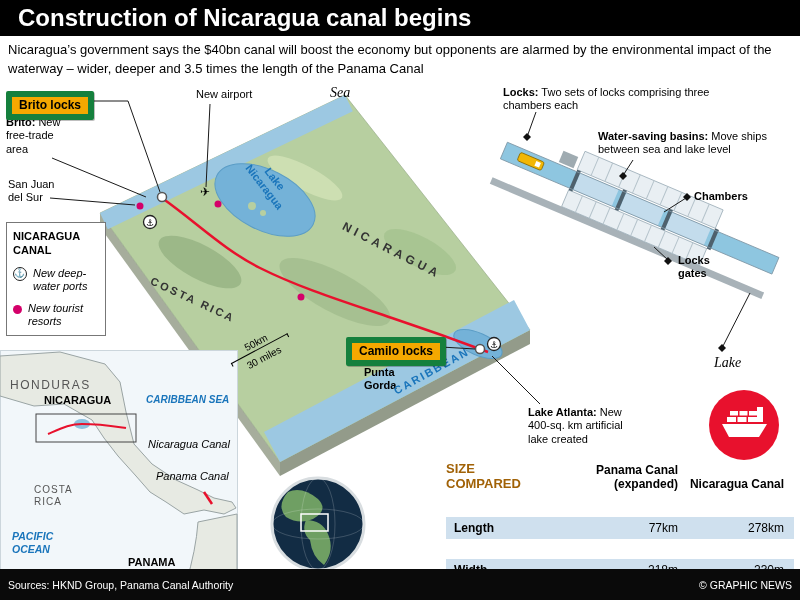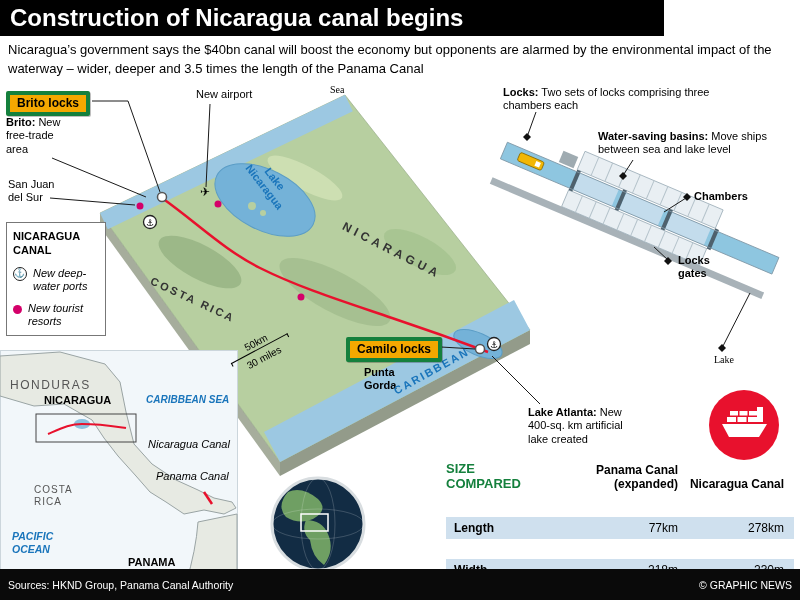--- a/index.html
+++ b/index.html
@@ -1,44 +1,44 @@
 <!DOCTYPE html>
 <html><head>
 <meta charset="utf-8">
 <style>
   *{box-sizing:border-box;margin:0;padding:0}
   html,body{background:#fff}
   #page{position:relative;width:800px;height:600px;background:#fff;overflow:hidden;
         font-family:"Liberation Sans",sans-serif;color:#000}
-  .titlebar{position:absolute;left:0;top:0;width:664px;height:36px;background:#000;color:#fff;
-        display:flex;align-items:center;padding-left:10px}
+  .titlebar{position:absolute;left:0;top:0;width:800px;height:36px;background:#000;color:#fff;
+        display:flex;align-items:center;padding-left:18px}
   .titlebar span{font-size:24px;font-weight:bold}
   .intro{position:absolute;left:8px;top:41px;width:784px;font-size:13px;font-weight:normal;line-height:1.45}
   #art{position:absolute;left:0;top:0}
   .lbl{position:absolute;font-size:11px;line-height:1.22}
   .b{font-weight:bold}
   .i{font-style:italic}
-  .serif{font-family:"Liberation Serif",serif;font-size:10px}
+  .serif{font-family:"Liberation Serif",serif;font-style:italic;font-size:14px}
   .blue{color:#1a75bb}
   .gray{color:#555}
-  .tag{position:absolute;background:#f5a800;border:4px solid #15803d;font-weight:bold;font-size:12px;
+  .tag{position:absolute;background:#f5a800;border:6px solid #15803d;font-weight:bold;font-size:12px;
        padding:1px 7px 2px;border-radius:2px;box-shadow:1px 1px 0 rgba(0,0,0,.25);z-index:3}
   .legend{position:absolute;left:6px;top:222px;width:100px;background:#fff;border:1px solid #777;
        padding:7px 6px;z-index:3}
   .legend .t{font-weight:bold;font-size:11px;line-height:1.25}
   .legend .item{display:flex;gap:6px;margin-top:9px;font-size:11px;font-style:italic;line-height:1.2;align-items:flex-start}
   .anchor-circle{flex:0 0 14px;width:14px;height:14px;border:1.5px solid #222;border-radius:50%;
        font-size:9px;line-height:11px;text-align:center;font-style:normal}
   .resort-dot{flex:0 0 9px;width:9px;height:9px;border-radius:50%;background:#d4006a;margin-top:3px}
   .scale{position:absolute;left:226px;top:336px;width:68px;text-align:center;font-size:10px;
        transform:rotate(-28deg);line-height:1.1}
   .scale-bar{height:4px;border-top:1.5px solid #000;border-left:1.5px solid #000;border-right:1.5px solid #000;margin:1px 2px}
   .size-table{position:absolute;left:446px;top:462px;width:348px;font-size:12px}
   .t-head{display:grid;grid-template-columns:88px 150px 106px;align-items:end;padding-bottom:5px}
-  .t-title{color:#15803d;font-weight:bold;font-size:13px;line-height:1.15;width:80px}
+  .t-title{color:#a16207;font-weight:bold;font-size:13px;line-height:1.15;width:80px}
   .t-col{font-weight:bold;text-align:right;line-height:1.2;padding-right:6px}
   .t-row{display:grid;grid-template-columns:88px 150px 106px;background:#cfe0ee;padding:4px 0;margin-top:20px}
   .t-row .rl{font-weight:bold;padding-left:8px}
   .t-row .rv{text-align:right;padding-right:6px}
   .footerbar{position:absolute;left:0;bottom:0;width:800px;height:31px;background:#0a0a0a;color:#fff;
        display:flex;justify-content:space-between;align-items:center;padding:0 8px;font-size:10.5px}
   .rot{transform-origin:center}
 </style>
 </head>
 <body>

